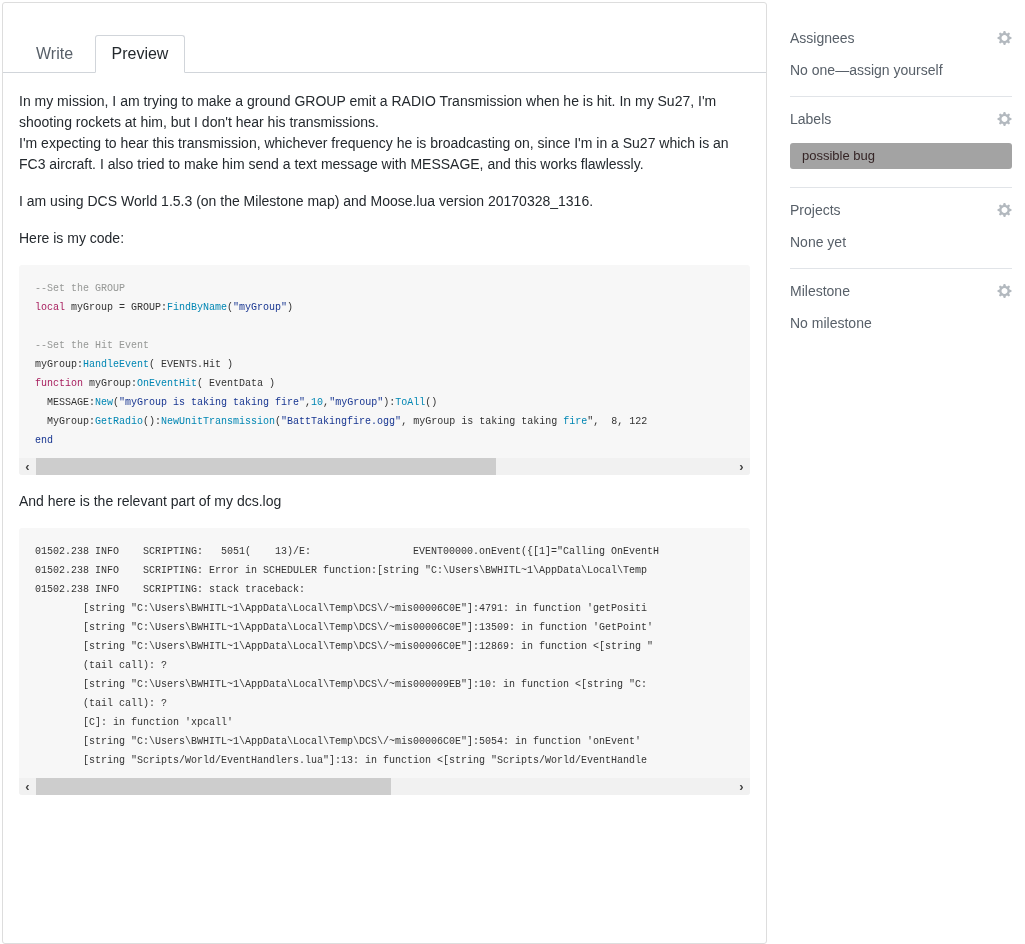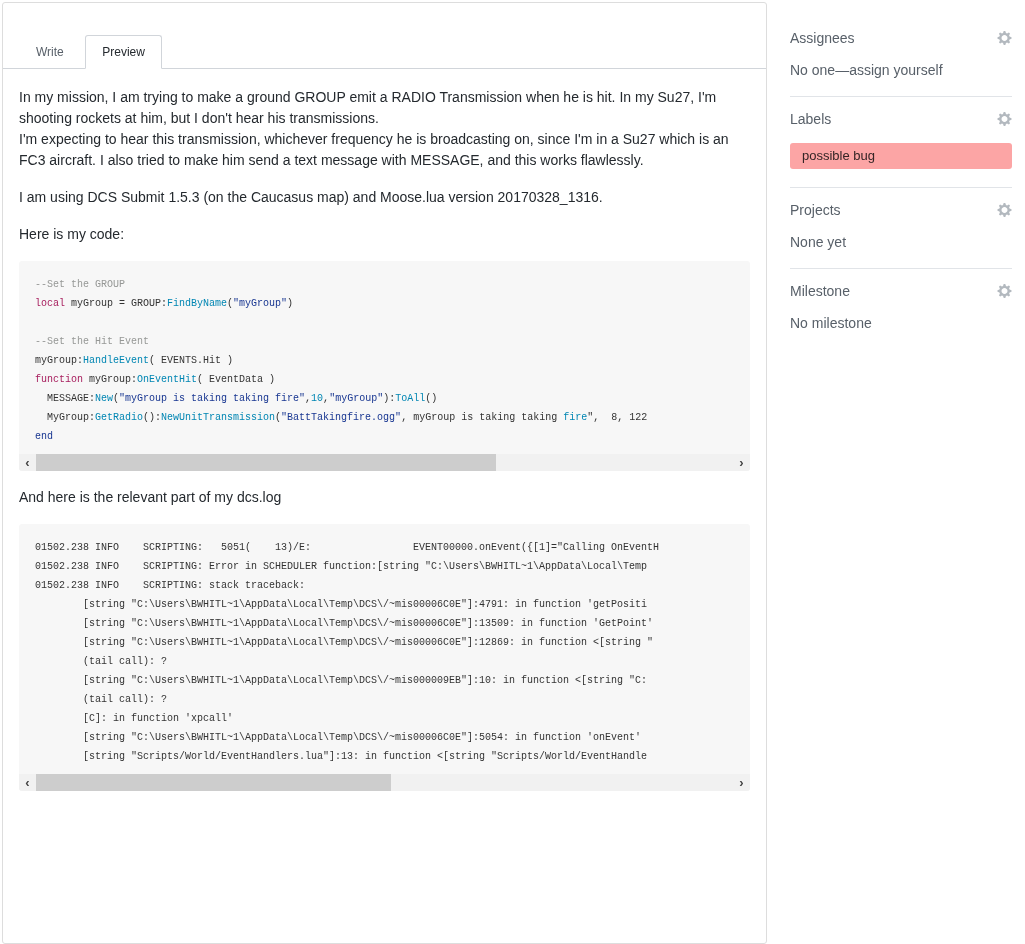--- a/index.html
+++ b/index.html
@@ -6,21 +6,21 @@
   html,body { width:1025px; height:944px; background:#fff; font-family:"Liberation Sans", sans-serif; color:#24292e; overflow:hidden; }
   .page { display:flex; width:1025px; height:944px; }
 
   
   .main-box { width:765px; min-height:938px; margin:2px 0 0 2px; border:1px solid #ddd; border-radius:3px;
               background:#fff; padding:16px; display:flex; flex-direction:column; }
   .title-input { width:100%; height:36px; padding:6px 10px; font-size:16px; color:#24292e;
                  background:#fafbfc; border:1px solid #d1d5da; border-radius:3px; outline:none;
                  font-family:"Liberation Sans", sans-serif; }
   .tabnav { margin:16px -16px 0 -16px; padding-left:16px; border-bottom:1px solid #d1d5da; }
-  .tab { display:inline-block; padding:9px 16px; font-size:12px; color:#586069; cursor:pointer;
+  .tab { display:inline-block; padding:9px 16px; font-size:16px; color:#586069; cursor:pointer;
          border:1px solid transparent; border-radius:3px 3px 0 0; margin-bottom:-1px; background:transparent; }
   .tab.active { color:#24292e; background:#fff; border-color:#d1d5da; border-bottom-color:#fff; }
 
   .preview-body { padding-top:18px; font-size:14px; line-height:21px; color:#24292e; }
   .para { margin-bottom:16px; }
 
   .code-block { background:#f7f7f7; border-radius:3px; margin-bottom:16px; overflow:hidden; }
   .code-lines { padding:14px 16px 8px 16px; font-family:"Liberation Mono","DejaVu Sans Mono",monospace;
                 font-size:10px; line-height:19px; white-space:pre; overflow:hidden; color:#333; }
   .tk-c { color:#969896; } .tk-k { color:#a71d5d; } .tk-f { color:#0086b3; }
@@ -62,21 +62,21 @@
       <span class="tab active">Preview</span>
     </div>
 
     <div class="preview-body">
 
       <div class="para">
         <div>In my mission, I am trying to make a ground GROUP emit a RADIO Transmission when he is hit. In my Su27, I'm shooting rockets at him, but I don't hear his transmissions.</div>
         <div>I'm expecting to hear this transmission, whichever frequency he is broadcasting on, since I'm in a Su27 which is an FC3 aircraft. I also tried to make him send a text message with MESSAGE, and this works flawlessly.</div>
       </div>
 
-      <div class="para">I am using DCS Submit 1.5.3 (on the Caucasus map) and Moose.lua version 20170328_1316.</div>
+      <div class="para">I am using DCS World 1.5.3 (on the Milestone map) and Moose.lua version 20170328_1316.</div>
 
       <div class="para">Here is my code:</div>
 
       <div class="code-block">
         <div class="code-lines"><div><span class="tk-c">--Set the GROUP</span></div><div><span class="tk-k">local</span><span class="tk-p"> myGroup = GROUP:</span><span class="tk-f">FindByName</span><span class="tk-p">(</span><span class="tk-s">"myGroup"</span><span class="tk-p">)</span></div><div>&nbsp;</div><div><span class="tk-c">--Set the Hit Event</span></div><div><span class="tk-p">myGroup:</span><span class="tk-f">HandleEvent</span><span class="tk-p">( EVENTS.Hit )</span></div><div><span class="tk-k">function</span><span class="tk-p"> myGroup:</span><span class="tk-f">OnEventHit</span><span class="tk-p">( EventData )</span></div><div><span class="tk-p">  MESSAGE:</span><span class="tk-f">New</span><span class="tk-p">(</span><span class="tk-s">"myGroup is taking taking fire"</span><span class="tk-p">,</span><span class="tk-n">10</span><span class="tk-p">,</span><span class="tk-s">"myGroup"</span><span class="tk-p">):</span><span class="tk-f">ToAll</span><span class="tk-p">()</span></div><div><span class="tk-p">  MyGroup:</span><span class="tk-f">GetRadio</span><span class="tk-p">():</span><span class="tk-f">NewUnitTransmission</span><span class="tk-p">(</span><span class="tk-s">"BattTakingfire.ogg"</span><span class="tk-p">, myGroup is taking taking </span><span class="tk-f">fire</span><span class="tk-p">",  8, 122</span></div><div><span class="tk-s">end</span></div></div>
         <div class="hscroll">
           <span class="hs-arrow">‹</span>
           <span class="hs-track">
             <span class="hs-thumb" style="width:66%"></span>
           </span>
@@ -118,21 +118,21 @@
 
     <div class="sb-section">
       <div class="sb-head">
         <span>Labels</span>
         <span class="gear">
           <svg width="15" height="16" viewBox="0 0 14 16" fill="#b3b9bf" aria-hidden="true">
             <path d="M14 8.77v-1.6l-1.94-.64-.45-1.09.88-1.84-1.13-1.13-1.81.91-1.09-.45-.69-1.92h-1.6l-.63 1.94-1.11.45-1.84-.88-1.13 1.13.91 1.81-.45 1.09L0 7.23v1.59l1.94.64.45 1.09-.88 1.84 1.13 1.13 1.81-.91 1.09.45.69 1.92h1.59l.63-1.94 1.11-.45 1.84.88 1.13-1.13-.92-1.81.47-1.09L14 8.75v.02zM7 11c-1.66 0-3-1.34-3-3s1.34-3 3-3 3 1.34 3 3-1.34 3-3 3z"></path>
           </svg>
         </span>
       </div>
-      <div class="label-chip" style="background:#fca5a5">possible bug</div>
+      <div class="label-chip" style="background:#a3a3a3">possible bug</div>
     </div>
 
     <div class="sb-section">
       <div class="sb-head">
         <span>Projects</span>
         <span class="gear">
           <svg width="15" height="16" viewBox="0 0 14 16" fill="#b3b9bf" aria-hidden="true">
             <path d="M14 8.77v-1.6l-1.94-.64-.45-1.09.88-1.84-1.13-1.13-1.81.91-1.09-.45-.69-1.92h-1.6l-.63 1.94-1.11.45-1.84-.88-1.13 1.13.91 1.81-.45 1.09L0 7.23v1.59l1.94.64.45 1.09-.88 1.84 1.13 1.13 1.81-.91 1.09.45.69 1.92h1.59l.63-1.94 1.11-.45 1.84.88 1.13-1.13-.92-1.81.47-1.09L14 8.75v.02zM7 11c-1.66 0-3-1.34-3-3s1.34-3 3-3 3 1.34 3 3-1.34 3-3 3z"></path>
           </svg>
         </span>

